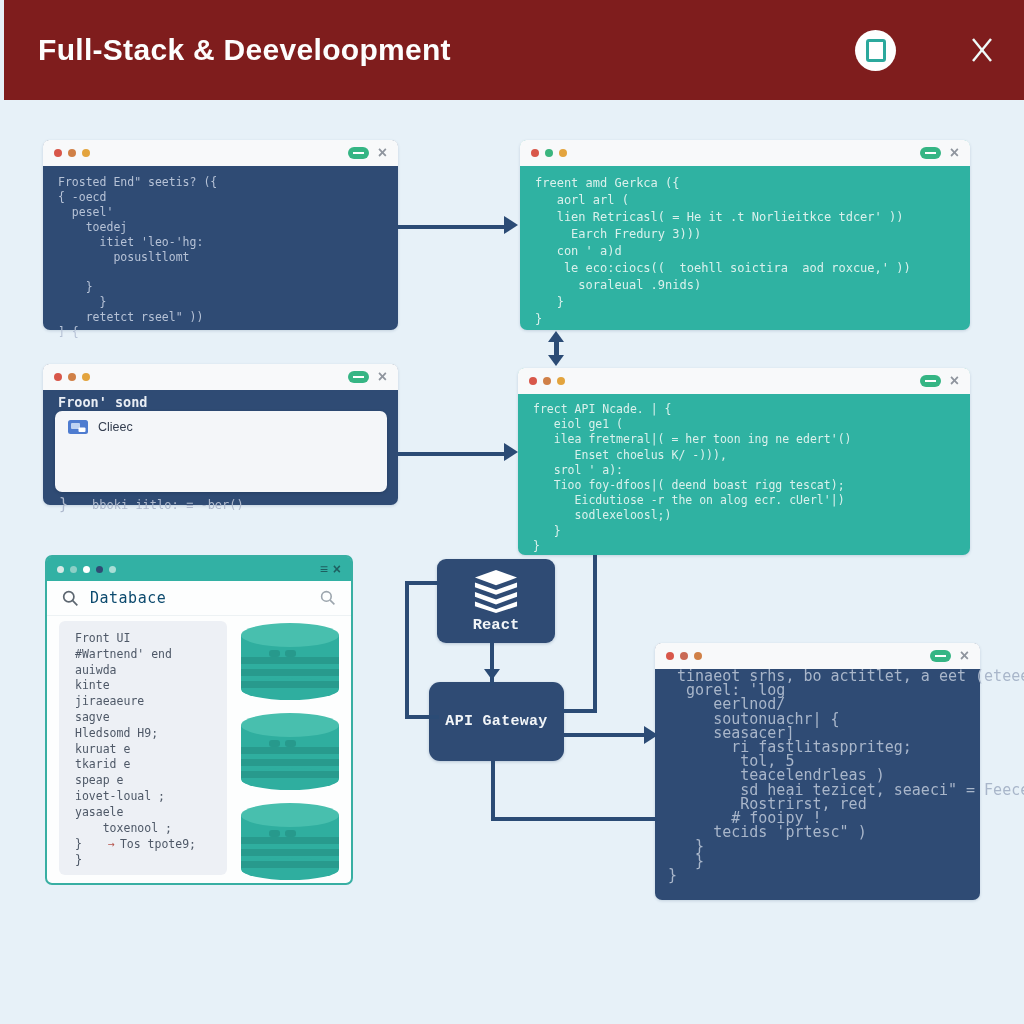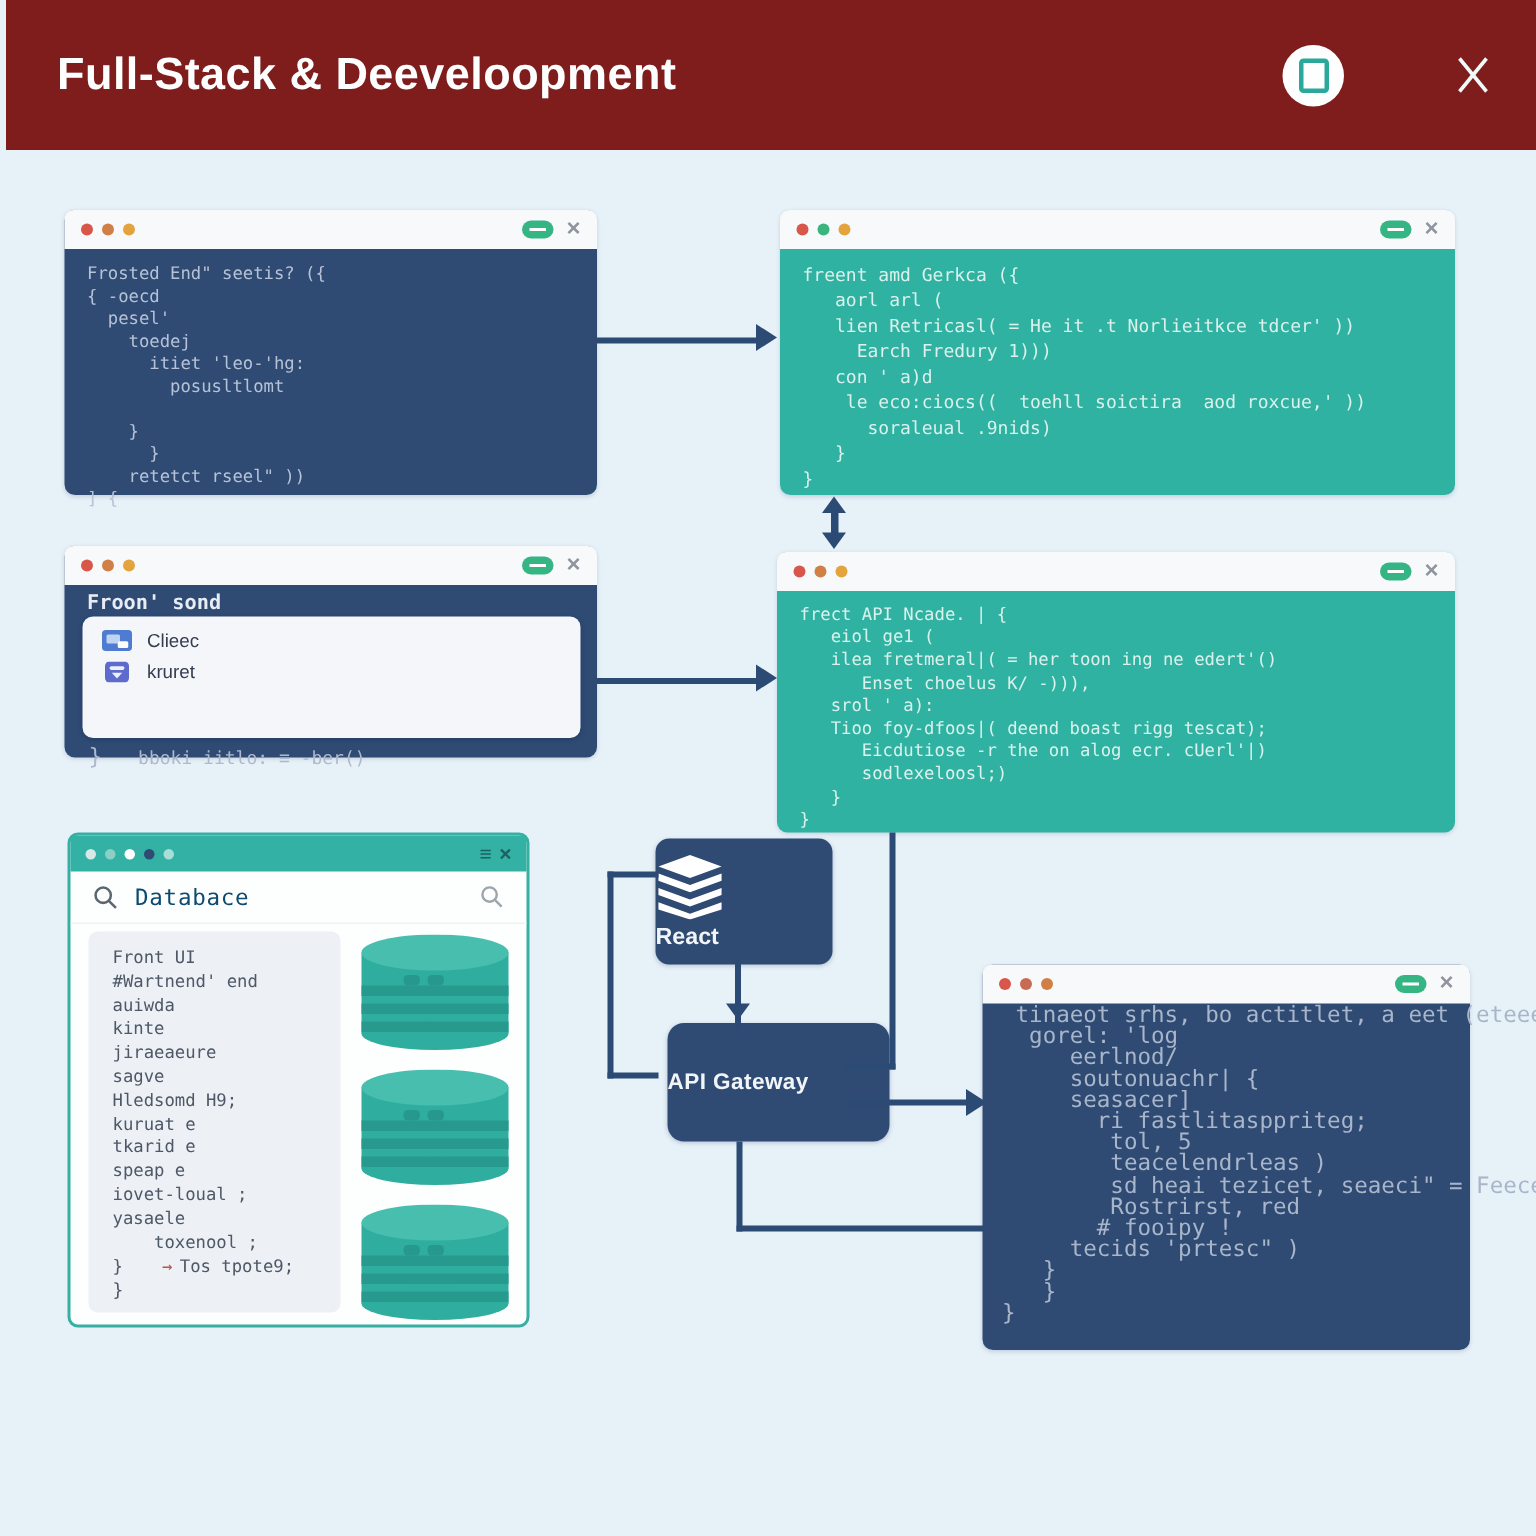--- a/index.html
+++ b/index.html
@@ -63,24 +63,24 @@
   .mag{flex:0 0 auto;}
   .mag.right{margin-left:auto;opacity:.75;}
   .db-panel{position:absolute;left:12px;top:64px;width:168px;height:254px;background:#EDF0F5;border-radius:6px;}
   .db-list{padding:10px 0 0 16px;font-size:11.5px;line-height:15.8px;color:#4E5867;font-family:"DejaVu Sans Mono",monospace;white-space:pre;margin:0;}
   .db-arrowline{padding-left:16px;font-family:"DejaVu Sans Mono",monospace;font-size:11.5px;line-height:17px;color:#4E5867;display:flex;}
   .db-arrowline .arr{color:#B5544C;margin-left:26px;margin-right:5px;}
   .db-close{padding-left:16px;font-family:"DejaVu Sans Mono",monospace;font-size:12px;color:#4E5867;}
   .cyl-col{position:absolute;left:192px;top:66px;width:102px;display:flex;flex-direction:column;gap:12px;}
 
   
-  .node{position:absolute;background:#2F4B74;display:flex;flex-direction:column;align-items:flex-start;justify-content:center;border-radius:9px;box-shadow:0 1px 3px rgba(40,70,110,.25);}
+  .node{position:absolute;background:#2F4B74;display:flex;flex-direction:column;align-items:center;justify-content:center;border-radius:9px;box-shadow:0 1px 3px rgba(40,70,110,.25);font-family:Liberation Mono, monospace;}
   #node-react{left:437px;top:559px;width:118px;height:84px;gap:3px;}
   #node-react .nlabel{font-size:15.5px;font-weight:bold;color:#F2F5F8;}
-  #node-gw{left:429px;top:682px;width:148px;height:79px;border-radius:11px;margin-left:16px;}
+  #node-gw{left:429px;top:682px;width:135px;height:79px;border-radius:11px;}
   #node-gw .nlabel{font-size:15px;font-weight:bold;color:#F2F5F8;letter-spacing:.3px;}
 
   
   .cline{position:absolute;background:#2B4B75;}
   .ah-right{position:absolute;width:0;height:0;border-top:9px solid transparent;border-bottom:9px solid transparent;border-left:14px solid #2B4B75;}
   .ah-up{position:absolute;width:0;height:0;border-left:8px solid transparent;border-right:8px solid transparent;border-bottom:11px solid #2B4B75;}
   .ah-down{position:absolute;width:0;height:0;border-left:8px solid transparent;border-right:8px solid transparent;border-top:11px solid #2B4B75;}
   #conn-c-bracket{position:absolute;left:405px;top:581px;width:30px;height:130px;border:4px solid #2B4B75;border-right:none;}
   #conn-right-hook{position:absolute;left:562px;top:555px;width:31px;height:154px;border-right:4px solid #2B4B75;border-bottom:4px solid #2B4B75;}
   #conn-l-bottom{position:absolute;left:491px;top:761px;width:162px;height:56px;border-left:4px solid #2B4B75;border-bottom:4px solid #2B4B75;}
@@ -136,21 +136,21 @@
           <span class="dot d-y"></span>
       </div>
       <div class="winbtns">
         <span class="btn-min"></span>
         <span class="btn-x">×</span>
       </div>
     </div>
     <pre class="code">freent amd Gerkca ({
    aorl arl (
    lien Retricasl( = He it .t Norlieitkce tdcer' ))
-     Earch Fredury 1)))
+     Earch Fredury 3)))
    con ' a)d
     le eco:ciocs((  toehll soictira  aod roxcue,' ))
       soraleual .9nids)
    }
 }</pre>
   </div>
 
   <div class="win navy" id="win-dropdown">
     <div class="tbar">
       <div class="dots">
@@ -165,28 +165,20 @@
     </div>
     <div class="dd-title">Froon' sond</div>
     <div class="dd-card">
       <div class="dd-item">
         <svg class="dd-ico" viewBox="0 0 20 14">
           <rect width="20" height="14" rx="2.5" fill="#4E7CD0"></rect>
           <rect x="3" y="3" width="9" height="6" rx="1" fill="#BFD3F2"></rect>
           <rect x="10.5" y="7.5" width="7" height="4.5" rx="1" fill="#FFFFFF"></rect>
         </svg>
         <span>Clieec</span>
-      </div>
-      <div class="dd-item">
-        <svg class="dd-ico" viewBox="0 0 20 14">
-          <rect x="2" width="16" height="14" rx="3" fill="#5F6BCC"></rect>
-          <rect x="5" y="3.2" width="10" height="2.4" rx="1.2" fill="#EDEFFB"></rect>
-          <path d="M6.5 7.5 L13.5 7.5 L10 11.4 Z" fill="#EDEFFB"></path>
-        </svg>
-        <span>kruret</span>
       </div>
     </div>
     <div class="dd-footer">
       <span class="brace">}</span>
       <span class="fcode">bboki iitlo:  ≡  -ber()</span>
     </div>
   </div>
 
   <div class="win teal" id="win-api">
     <div class="tbar">

